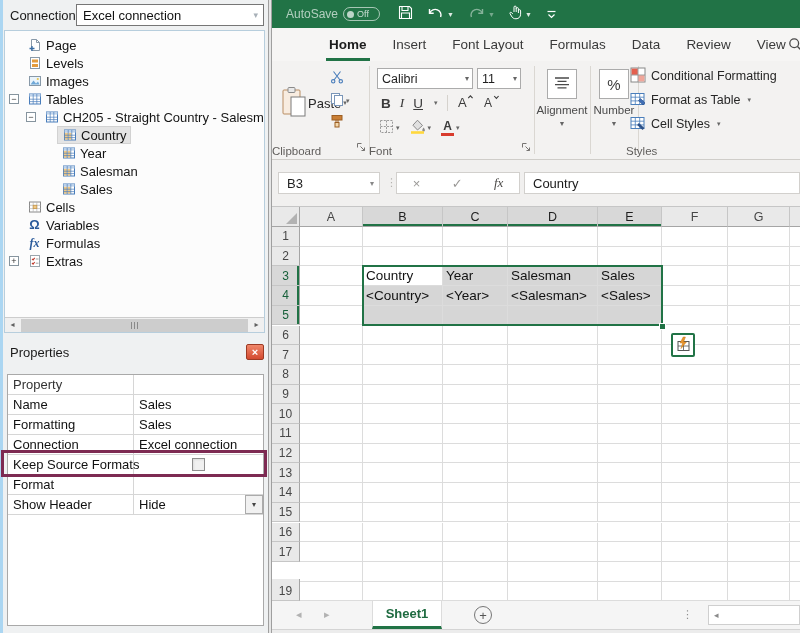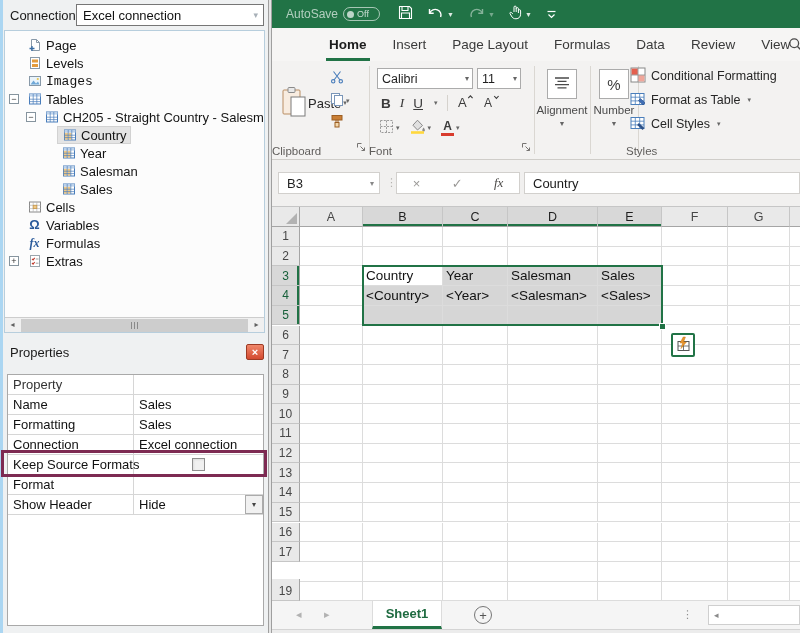--- a/index.html
+++ b/index.html
@@ -158,21 +158,21 @@
             <span class="tree-ico">
               <svg width="14" height="14" viewBox="0 0 14 14">
                 <rect x="2.5" y="1.5" width="9" height="11" fill="#fff" stroke="#8899a8"></rect>
                 <rect x="4" y="3.5" width="6" height="3" fill="#e39b3c"></rect>
                 <rect x="4" y="8" width="6" height="3" fill="#e39b3c"></rect>
               </svg>
             </span>
             <span>Levels</span>
           </span>
         </div>
-        <div class="tree-item" style="padding-left: 4px; font-family: Liberation Mono, monospace;">
+        <div class="tree-item" style="padding-left: 4px;">
           <span class="tree-spacer"></span>
           <span class="tree-core">
             <span class="tree-ico">
               <svg width="14" height="14" viewBox="0 0 14 14">
                 <rect x="1.5" y="2.5" width="11" height="9" fill="#eaf4fb" stroke="#8899a8"></rect>
                 <path d="M2.5 10.5l3-4 2.5 3 2-2 1.5 3z" fill="#6fa8d8"></path>
                 <circle cx="9.8" cy="5" r="1.1" fill="#e8c34b"></circle>
               </svg>
             </span>
             <span>Images</span>
@@ -402,21 +402,21 @@
         </span>
     </div>
 
     <div class="tabrow">
       <span class="tab-search"><svg width="15" height="15" viewBox="0 0 15 15">
             <circle cx="6.2" cy="6.2" r="4.4" fill="none" stroke="#4a4a4a" stroke-width="1.3"></circle>
             <path d="M9.5 9.5l4 4" stroke="#4a4a4a" stroke-width="1.3"></path>
           </svg></span>
     <div class="tab active">Home</div>
         <div class="tab">Insert</div>
-        <div class="tab">Page Layout</div>
+        <div class="tab">Font Layout</div>
         <div class="tab">Formulas</div>
         <div class="tab">Data</div>
         <div class="tab">Review</div>
         <div class="tab">View</div>
       </div>
 
     <div class="ribbon">
       <div class="rsep" style="left:97px"></div>
       <div class="rsep" style="left:262px"></div>
       <div class="rsep" style="left:318px"></div>

